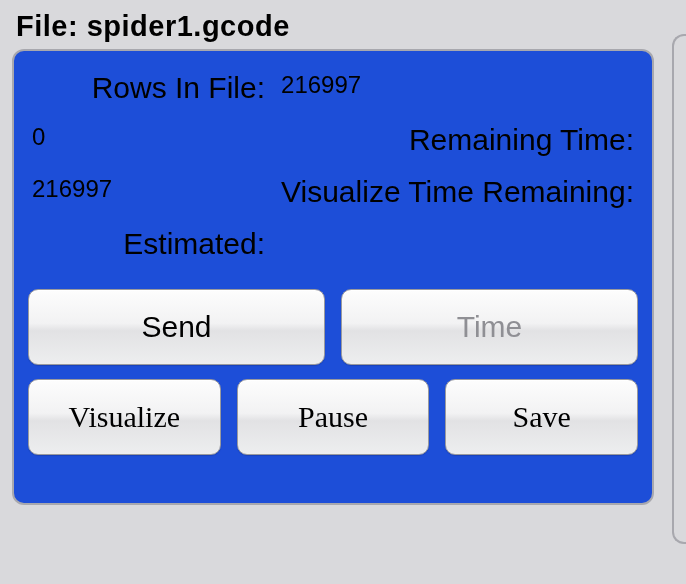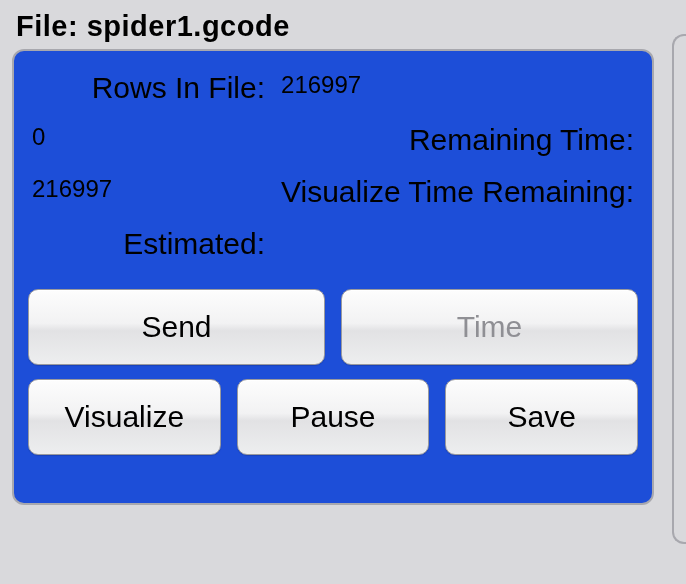--- a/index.html
+++ b/index.html
@@ -54,20 +54,21 @@
       font-weight: normal;
       min-width: 180px;
     }
     .button-row {
       display: flex;
       gap: 16px;
       margin-bottom: 14px;
     }
     .button-row:last-child {
       margin-bottom: 16px;
+      font-family: Liberation Serif, serif;
     }
     .btn {
       flex: 1;
       height: 76px;
       border-radius: 10px;
       border: 1px solid #9a9a9e;
       background: linear-gradient(to bottom, #fdfdfd 0%, #f2f2f3 45%, #e2e2e4 55%, #edeeef 100%);
       font-size: 30px;
       color: #000;
       cursor: pointer;

